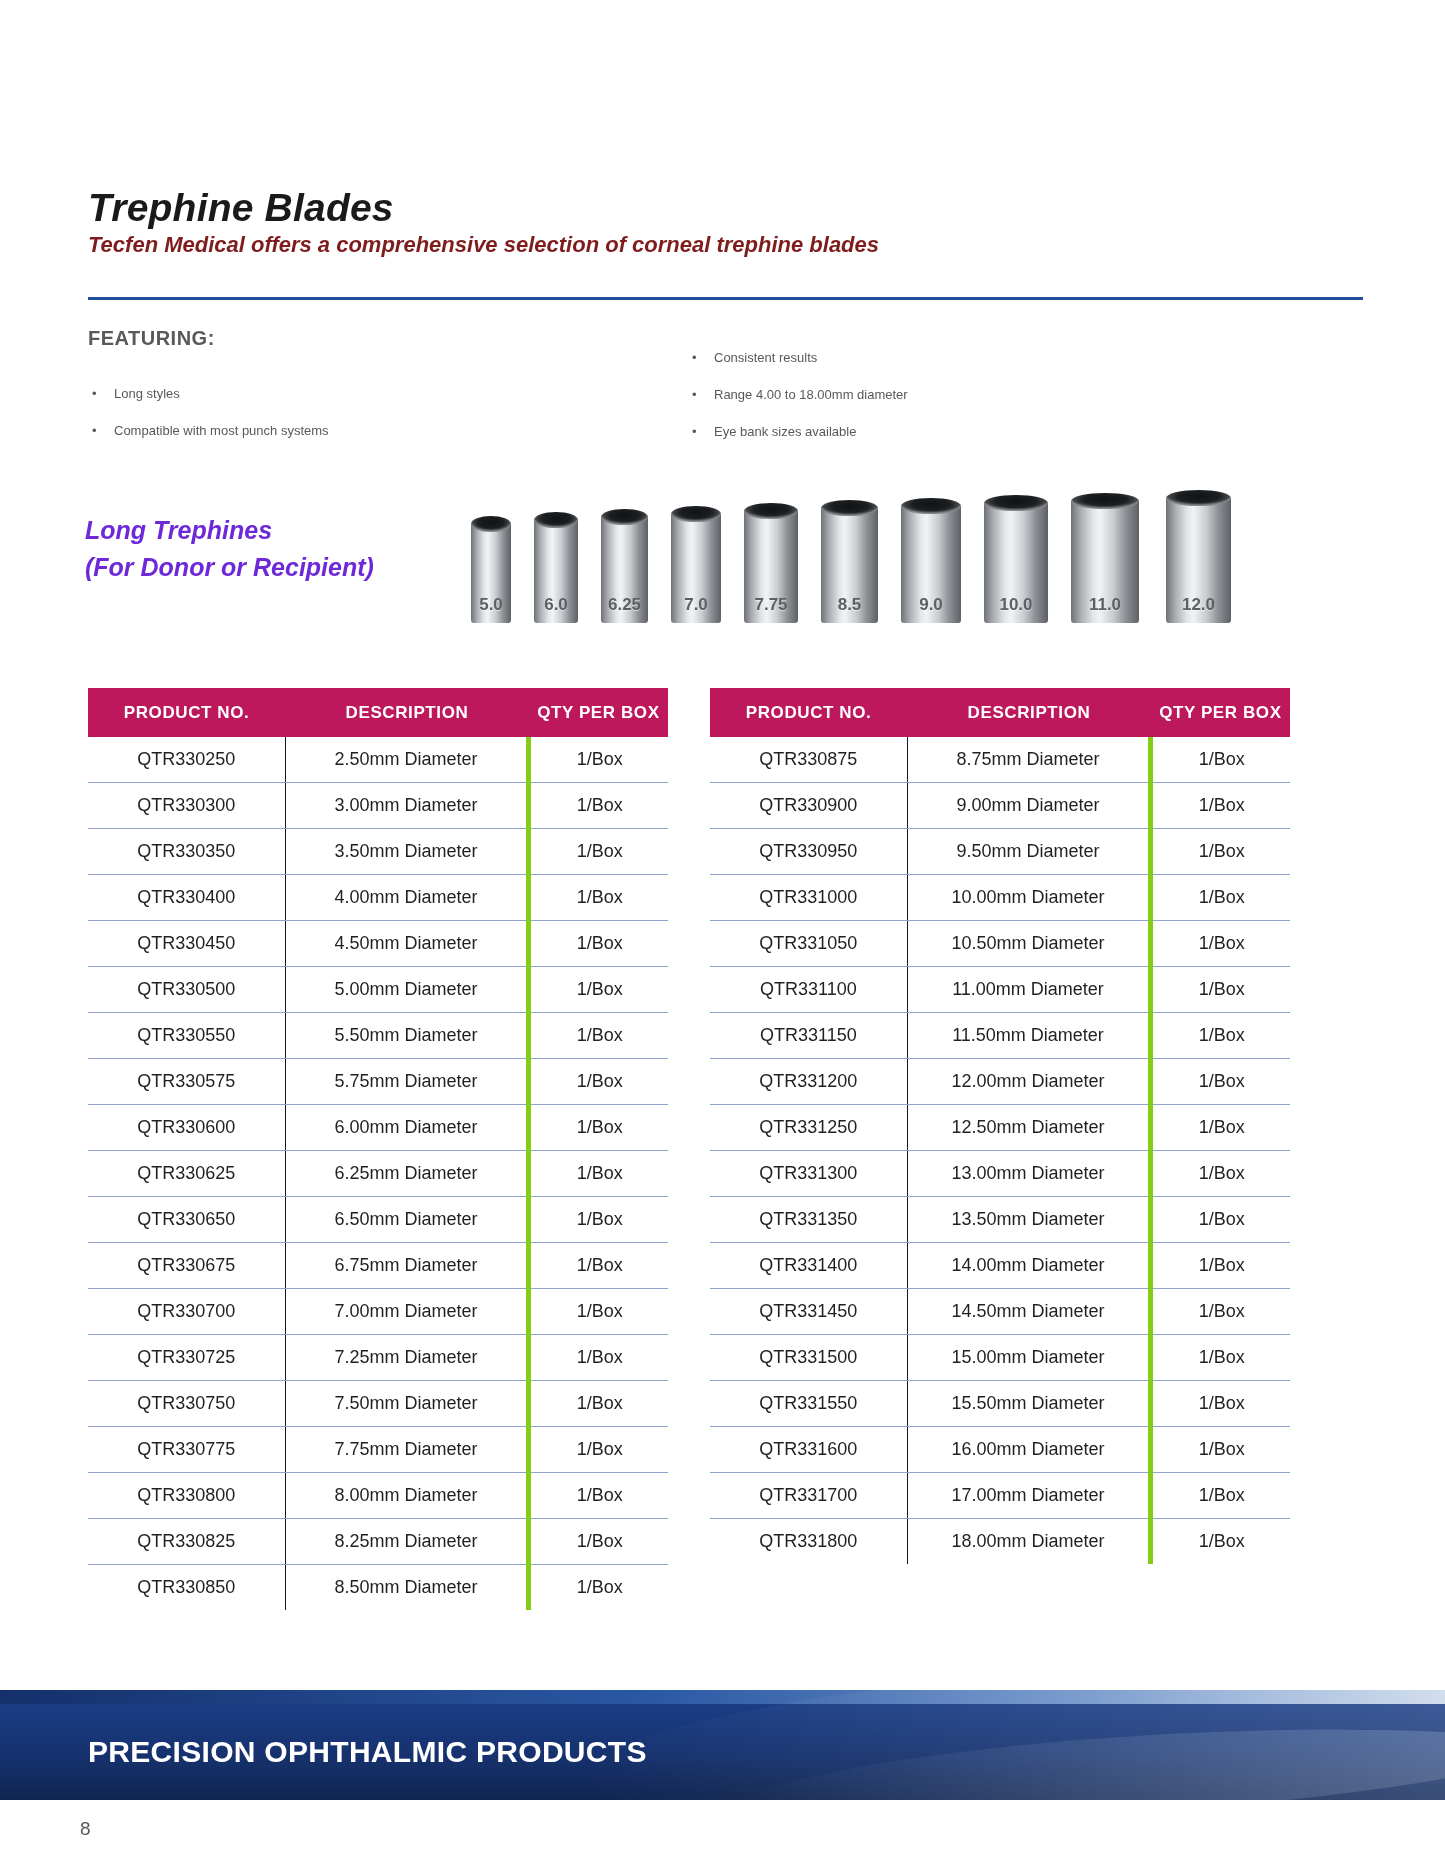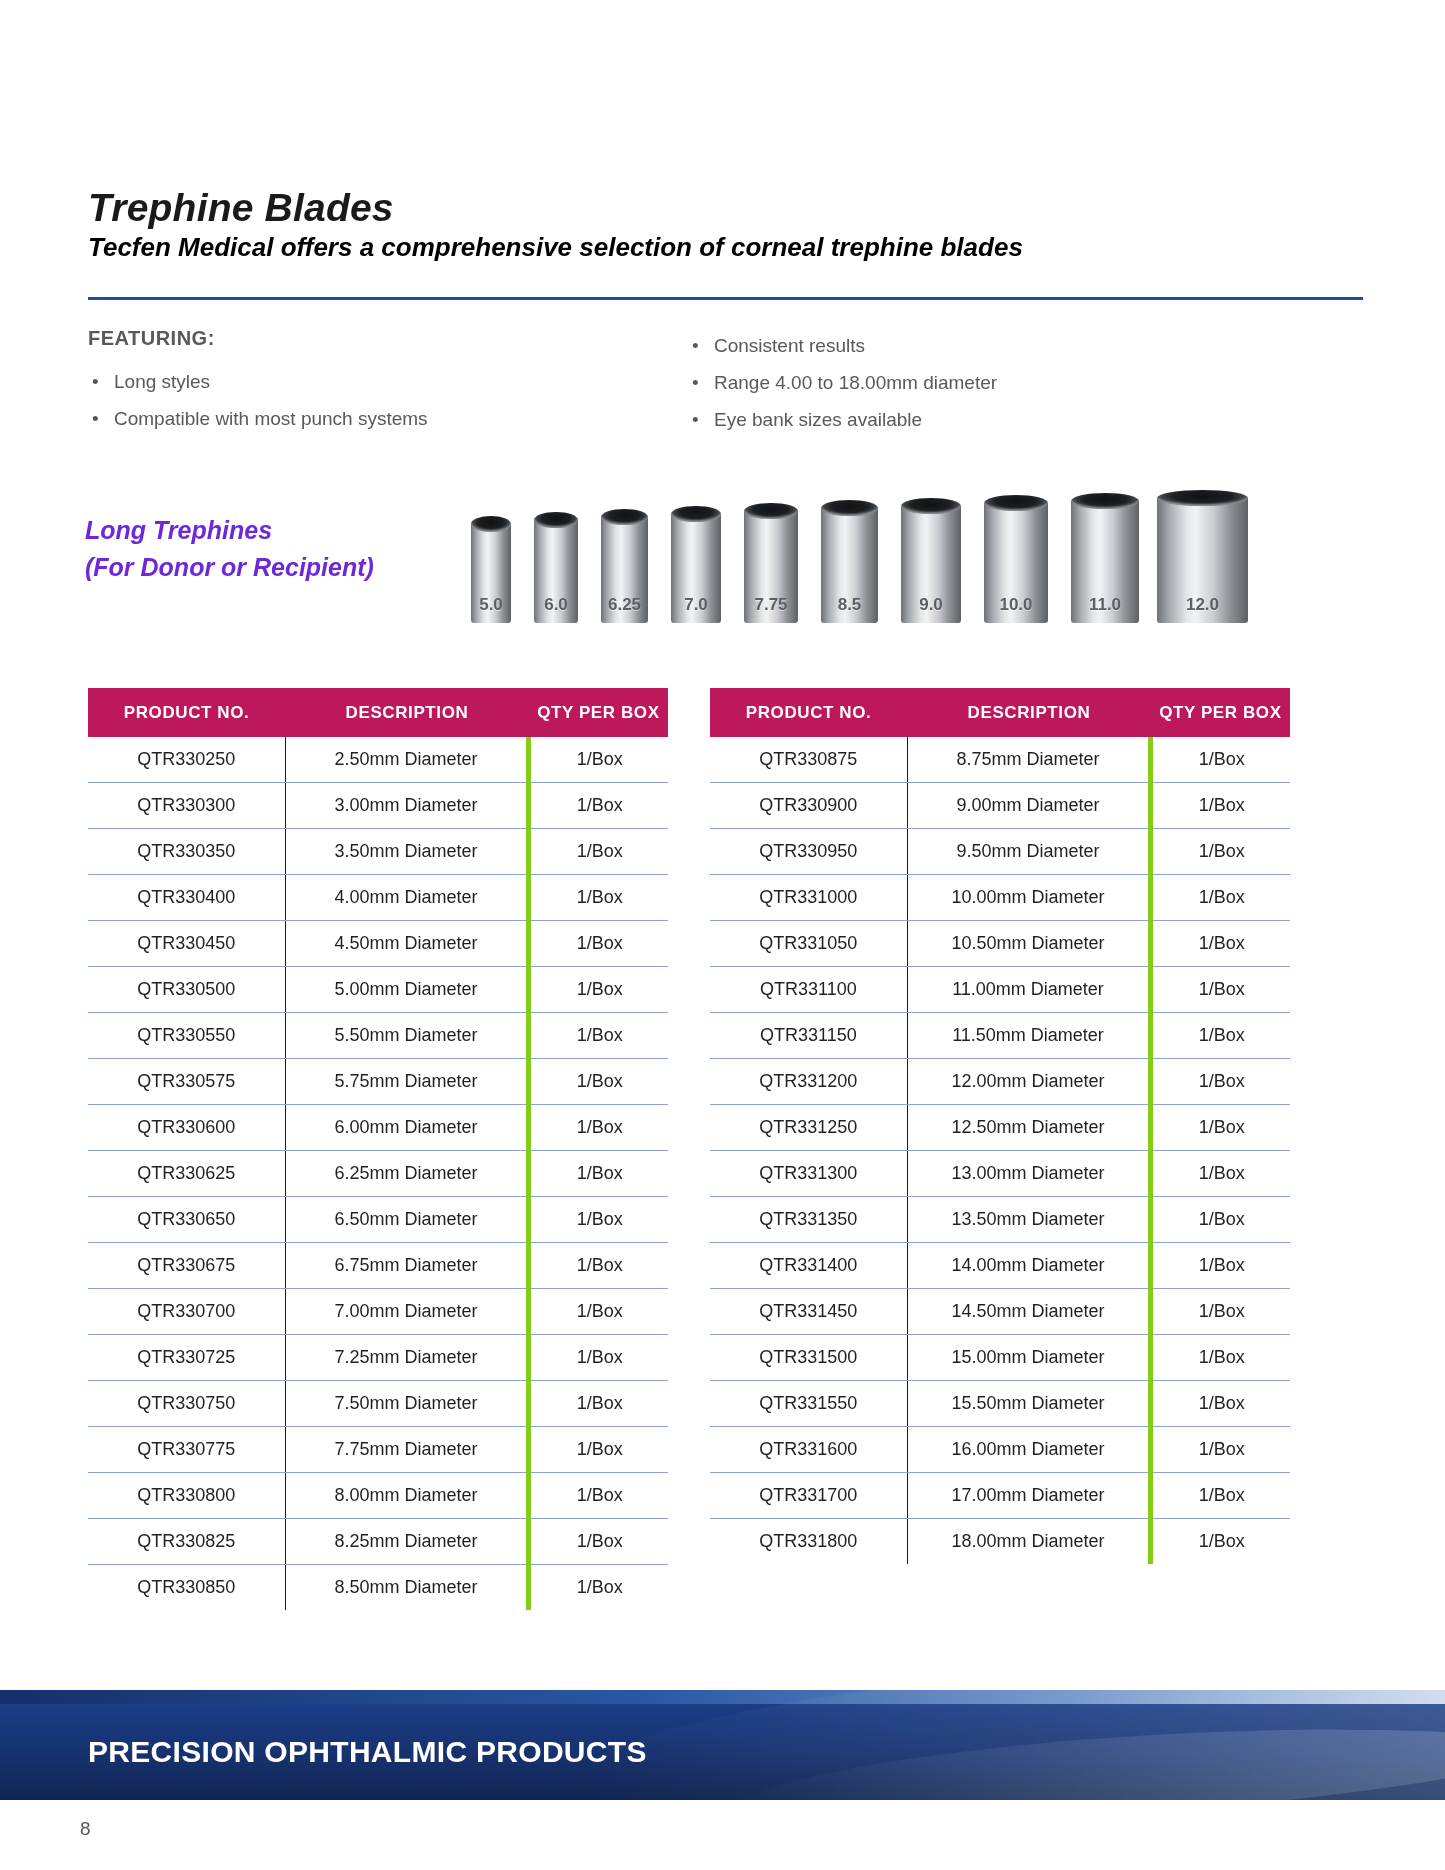--- a/index.html
+++ b/index.html
@@ -28,24 +28,24 @@
     font-size: 39px;
     font-style: italic;
     font-weight: bold;
     color: #1a1a1a;
     letter-spacing: 0.2px;
   }
   .subtitle {
     position: absolute;
     left: 88px;
     top: 232px;
-    font-size: 26px;
+    font-size: 22px;
     font-style: italic;
     font-weight: bold;
-    color: #000000;
+    color: #7f1d1d;
     text-align: center;
   }
   .rule {
     position: absolute;
     left: 88px;
     top: 297px;
     width: 1275px;
     height: 3px;
     background: #1f4e9c;
   }
@@ -55,23 +55,24 @@
     position: absolute;
     left: 88px;
     top: 327px;
     font-size: 20px;
     font-weight: bold;
     color: #58595b;
     letter-spacing: 0.5px;
   }
   .feat-col {
     position: absolute;
-    font-size: 19px;
+    font-size: 13px;
     color: #58595b;
     line-height: 37px;
+    margin-top: 12px;
   }
   .feat-col-left { left: 88px; top: 363px; width: 520px; }
   .feat-col-right { left: 688px; top: 327px; width: 520px; }
   .feat-item {
     position: relative;
     padding-left: 26px;
     white-space: nowrap;
   }
   .feat-item:before {
     content: "\2022";
@@ -312,21 +313,21 @@
           <div class="num">10.0</div>
         </div>
       </div>
       <div class="blade" style="left: 600px; width: 78px;">
         <div class="body" style="width: 68px; height: 123px;">
           <div class="rim"></div>
           <div class="num">11.0</div>
         </div>
       </div>
       <div class="blade" style="left: 691px; width: 83px;">
-        <div class="body" style="width: 91px; height: 126px;">
+        <div class="body" style="width: 65px; height: 126px;">
           <div class="rim"></div>
           <div class="num">12.0</div>
         </div>
       </div>
     </div>
 
   <div class="table-wrap tbl-left">
     <table class="spec">
       <thead>
         <tr>

